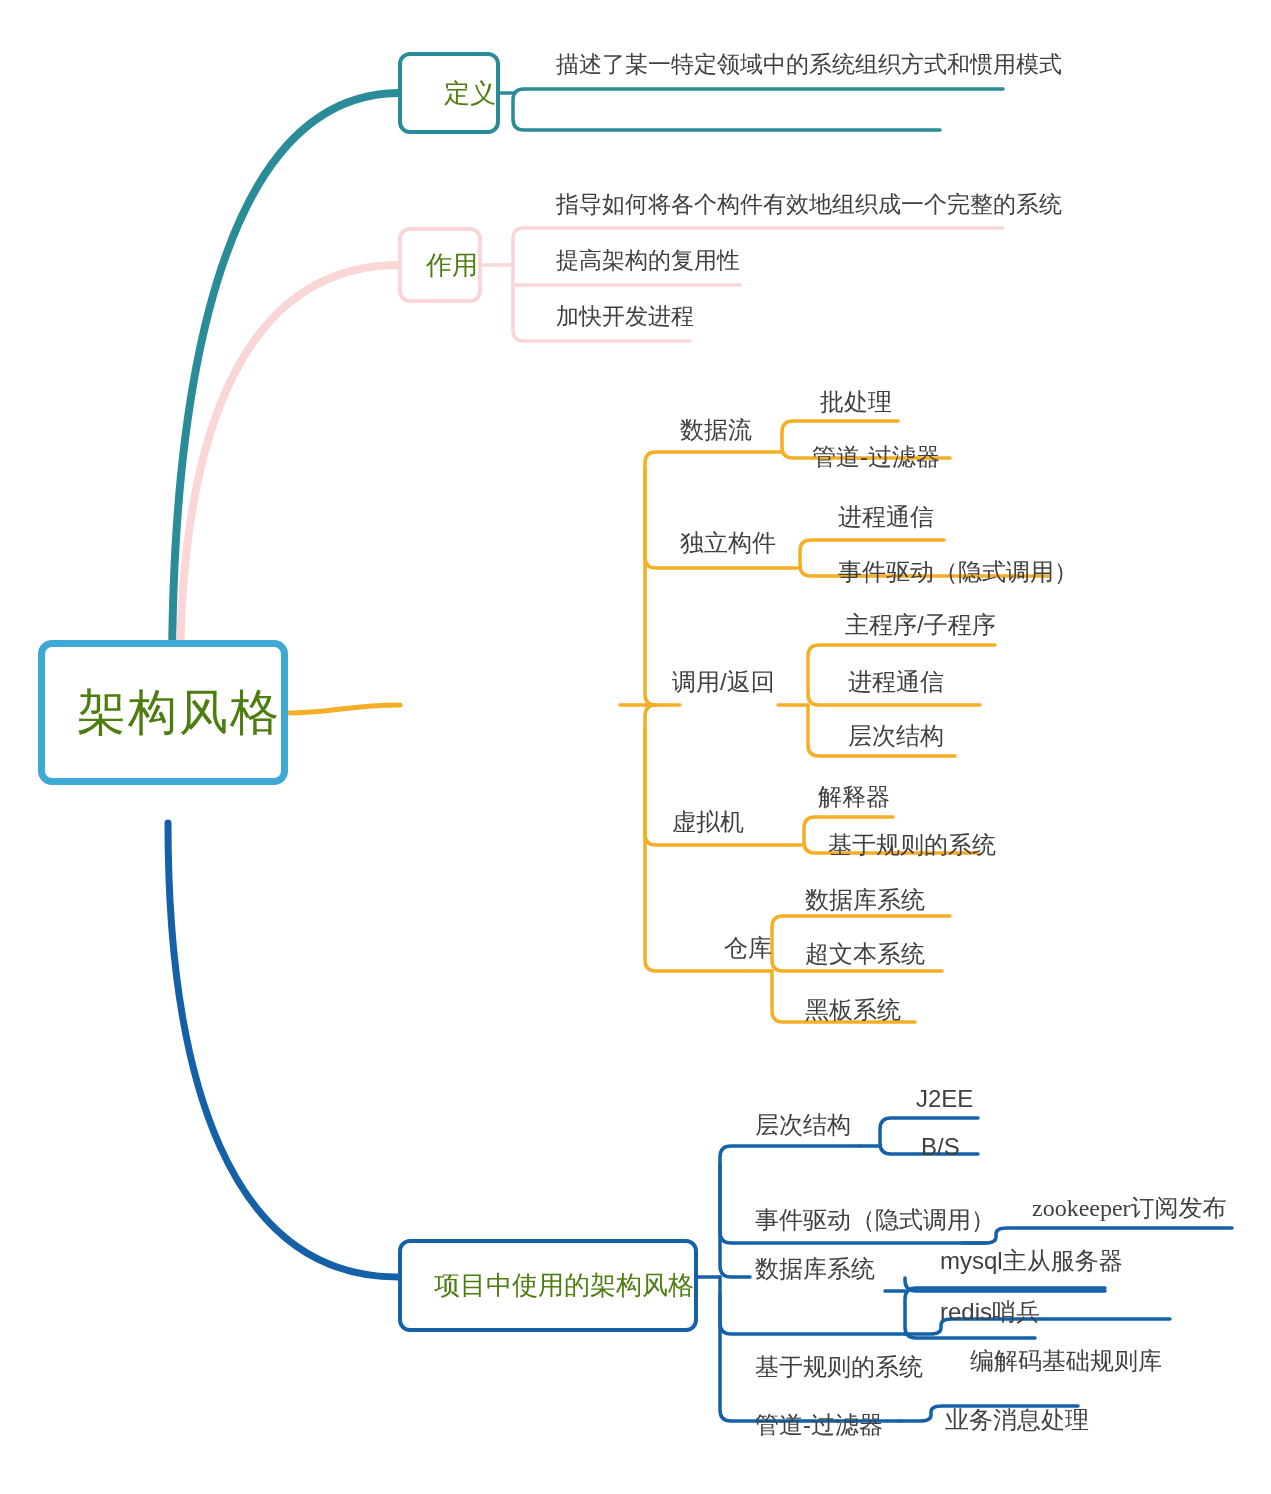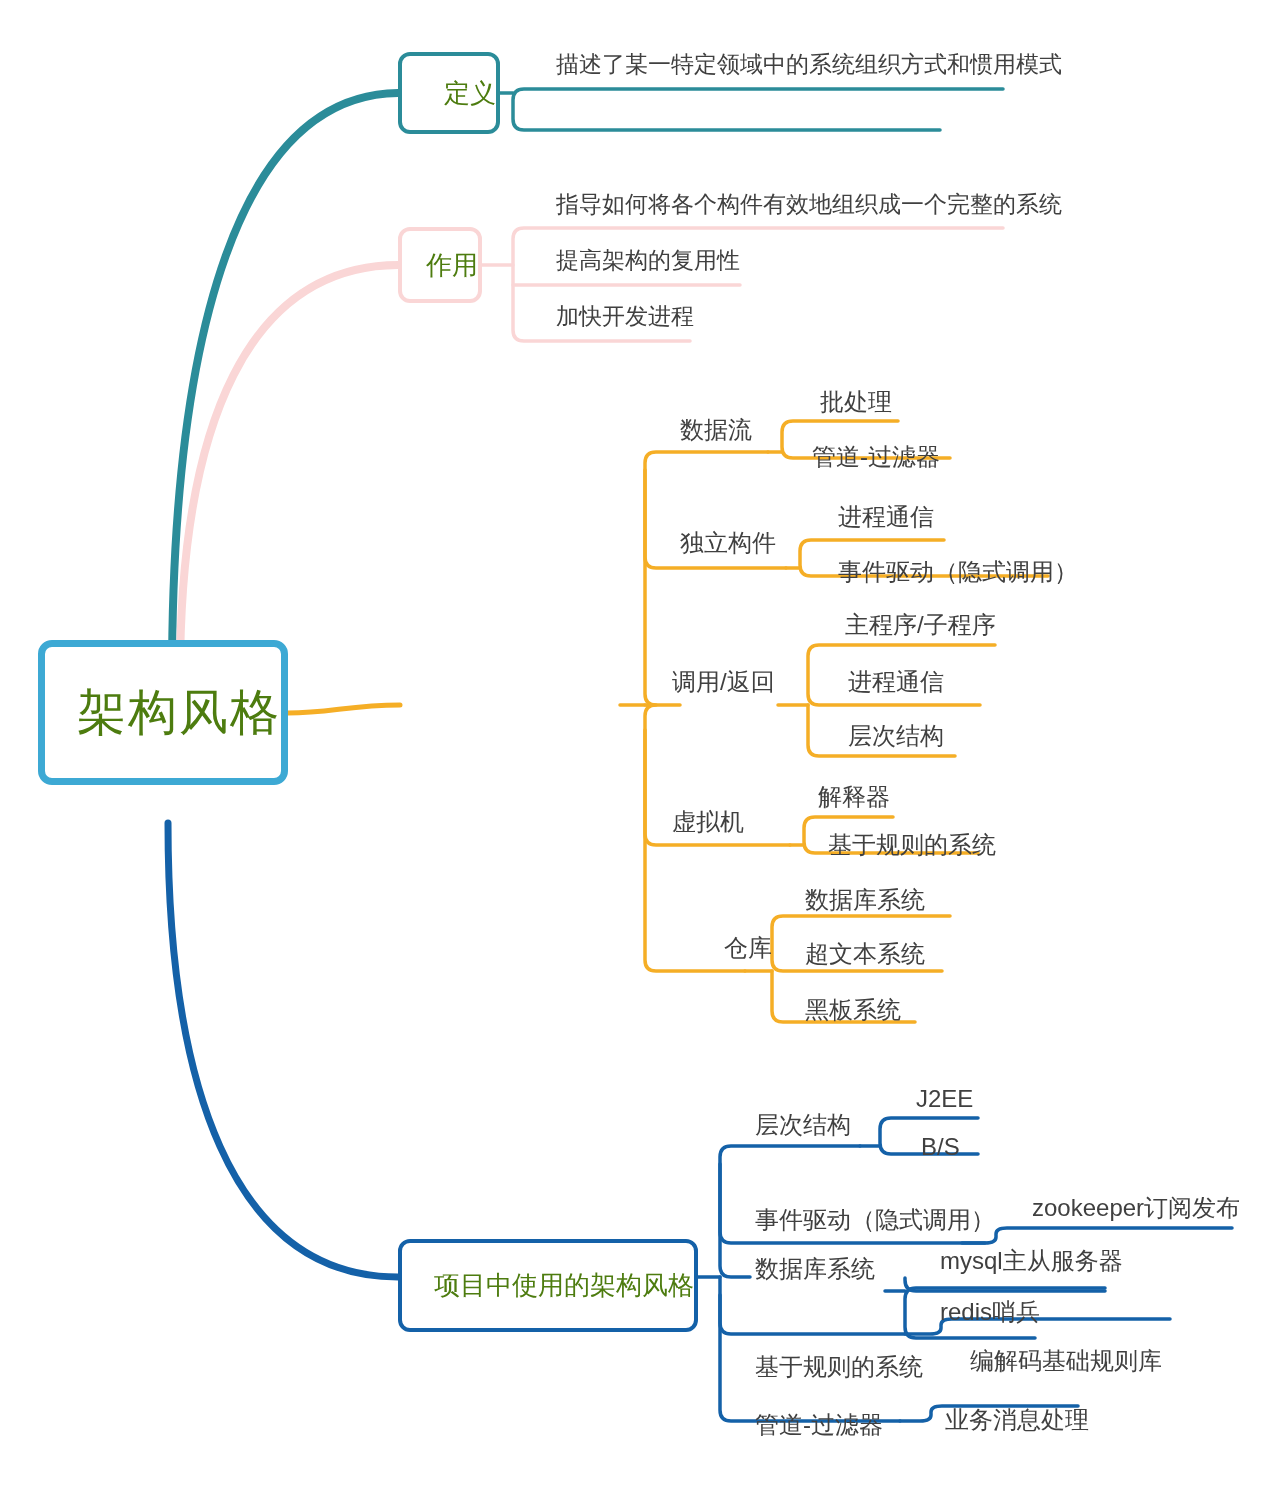--- a/index.html
+++ b/index.html
@@ -239,21 +239,21 @@
 
   <div class="leaf" style="left:755px; top:1113px;">层次结构</div>
   <div class="leaf" style="left:755px; top:1208px;">事件驱动（隐式调用）</div>
   <div class="leaf" style="left:755px; top:1257px;">数据库系统</div>
   <div class="leaf" style="left:755px; top:1355px;">基于规则的系统</div>
   <div class="leaf" style="left:755px; top:1413px;">管道-过滤器</div>
 
   <div class="leaf" style="left:916px; top:1087px;">J2EE</div>
   <div class="leaf" style="left:921px; top:1135px;">B/S</div>
 
-  <div class="leaf" style="left:1032px; top:1196px;">zookeeper订阅发布</div>
+  <div class="leaf" style="left:1032px; top:1196px;font-family:Liberation Serif, serif;">zookeeper订阅发布</div>
 
   <div class="leaf" style="left:940px; top:1249px;">mysql主从服务器</div>
   <div class="leaf" style="left:940px; top:1300px;">redis哨兵</div>
 
   <div class="leaf" style="left:970px; top:1349px;">编解码基础规则库</div>
 
   <div class="leaf" style="left:945px; top:1408px;">业务消息处理</div>
 
 </div>
 

